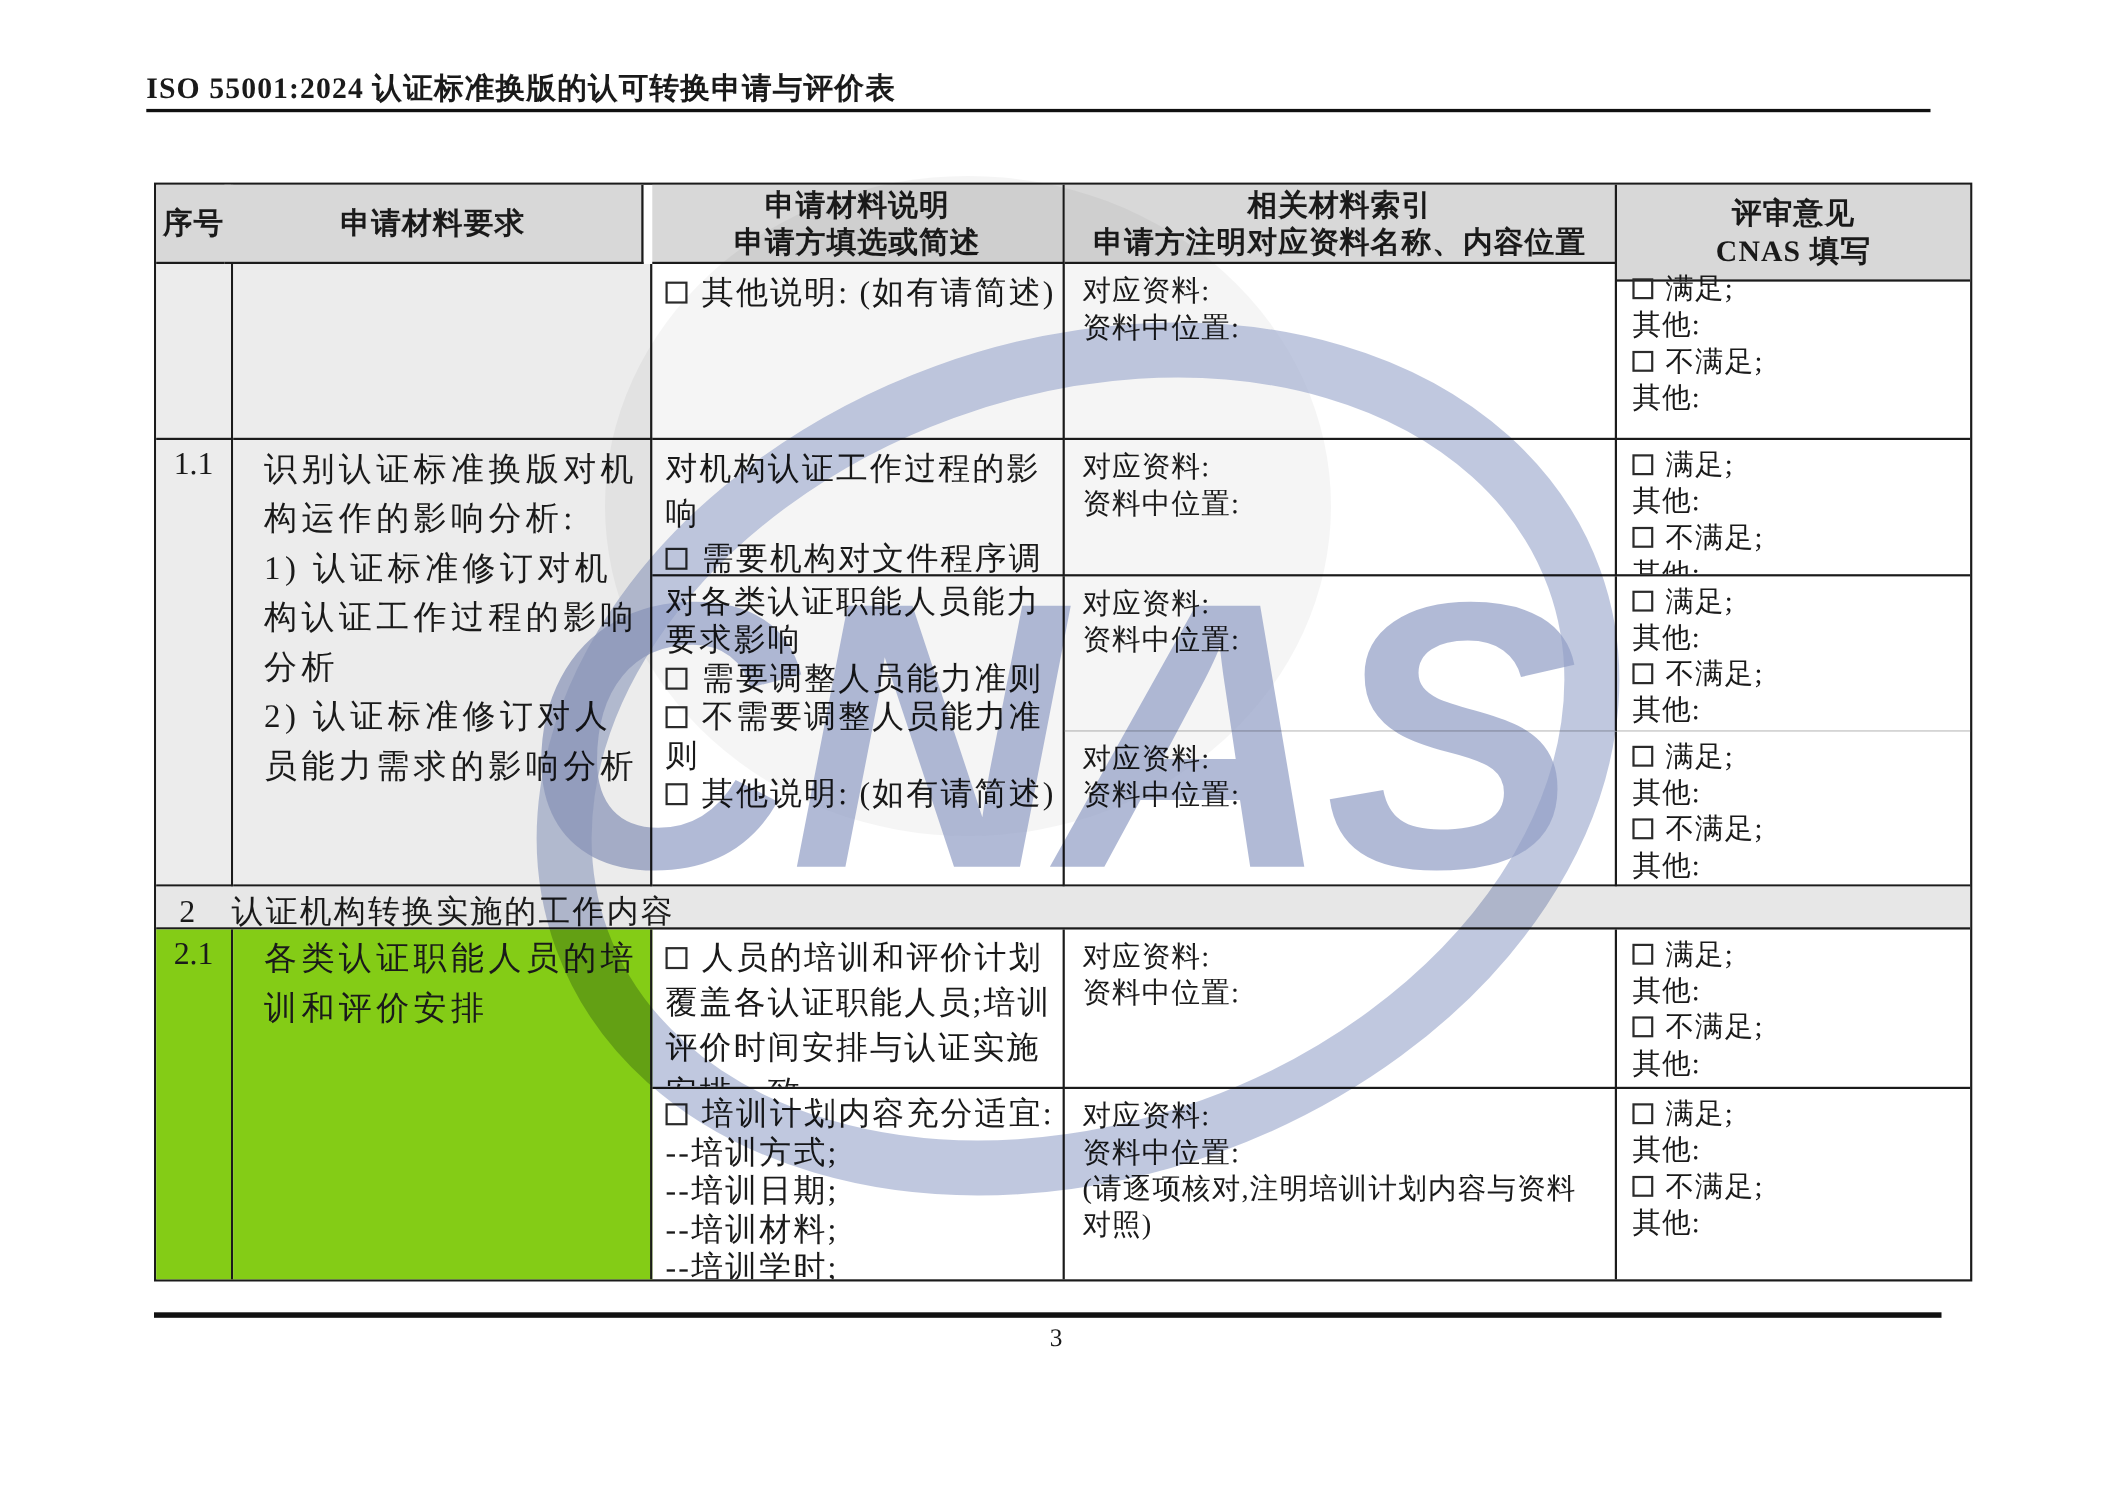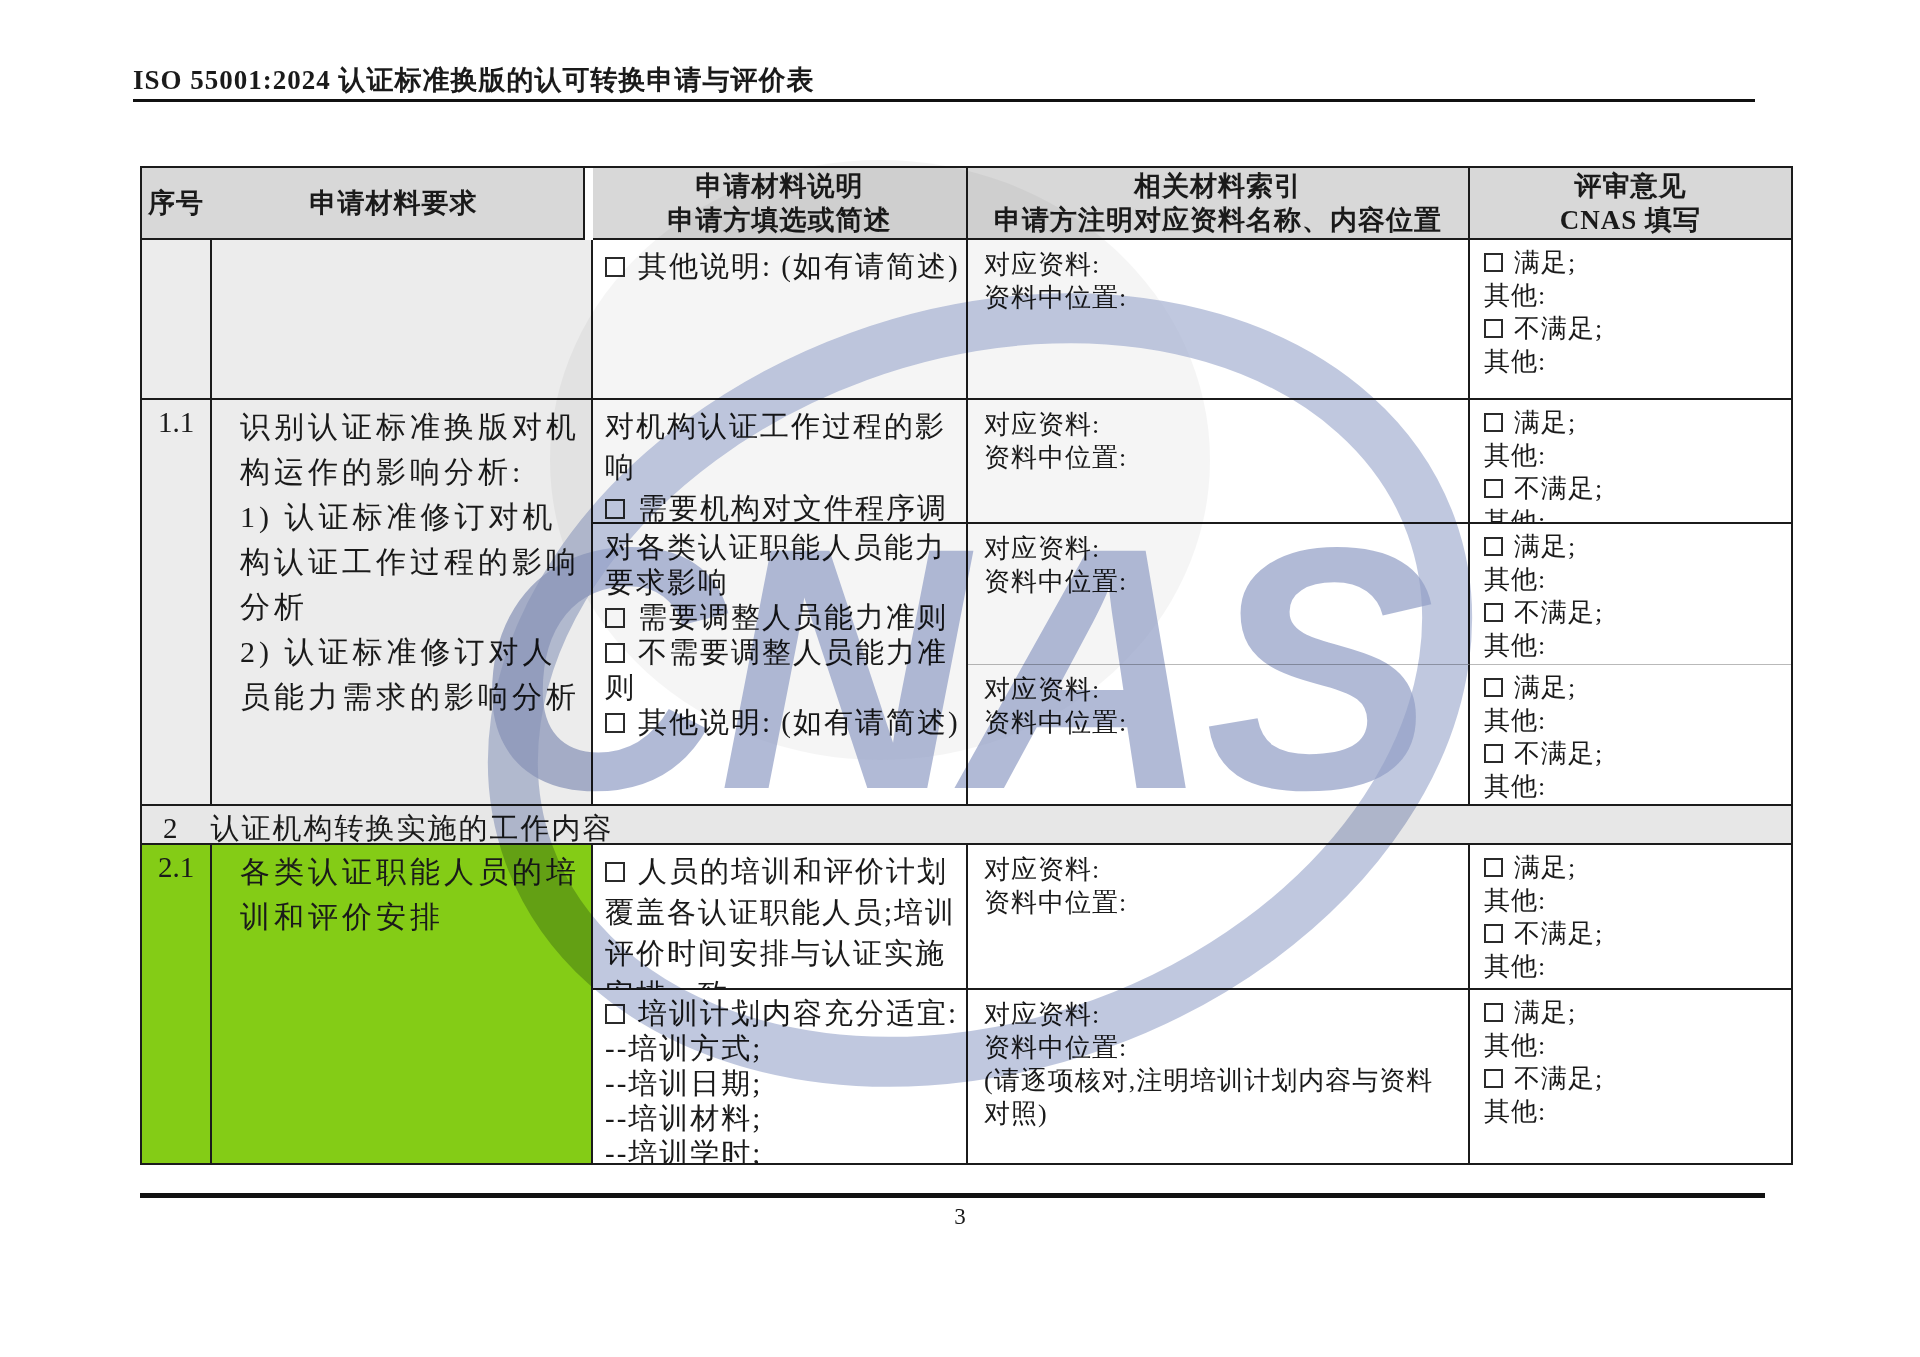--- a/index.html
+++ b/index.html
@@ -60,21 +60,21 @@
         <span>申请材料要求</span>
       </div>
     <div class="cell hcell bg-head" style="left:451px;top:0;width:375px;height:72px;">
       <span>申请材料说明</span>
       <span>申请方填选或简述</span>
     </div>
     <div class="cell hcell bg-head" style="left:826px;top:0;width:502px;height:72px;">
       <span>相关材料索引</span>
       <span>申请方注明对应资料名称、内容位置</span>
     </div>
-    <div class="cell hcell bg-head no-br" style="left:1328px;top:0;width:321px;height:72px;">
+    <div class="cell hcell bg-head no-br" style="left:1328px;top:0;width:321px;height:88px;">
       <span>评审意见</span>
       <span>CNAS 填写</span>
     </div>
 
     <div class="cell bg-g1" style="left:0;top:72px;width:70px;height:160px;"></div>
     <div class="cell bg-g1" style="left:70px;top:72px;width:381px;height:160px;"></div>
     <div class="cell c-desc" style="left:451px;top:72px;width:375px;height:160px;">
       <div><span class="cb"></span><span>其他说明: (如有请简述)</span></div>
     </div>
     <div class="cell c-ref" style="left:826px;top:72px;width:502px;height:160px;">

